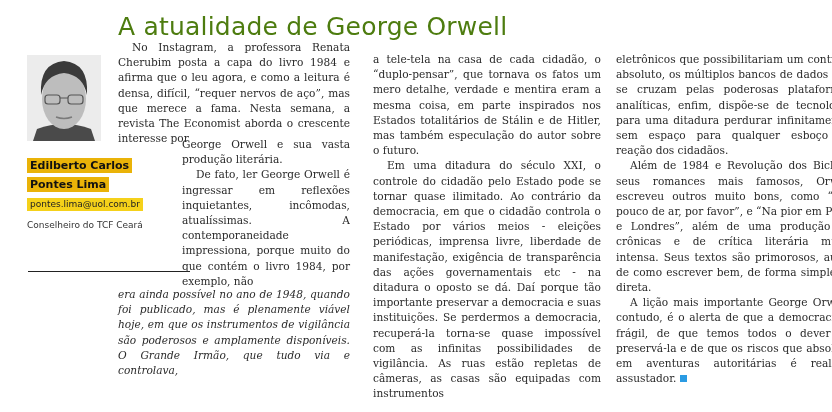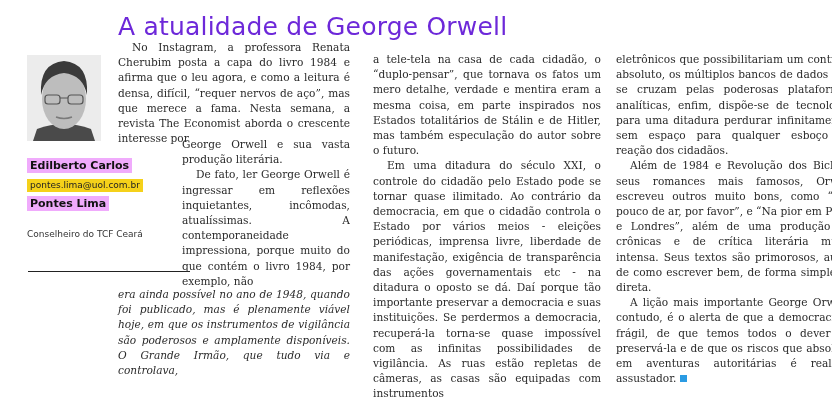--- a/index.html
+++ b/index.html
@@ -1,22 +1,22 @@
 <!DOCTYPE html>
 <html><head>
 <meta charset="utf-8">
 <style>
   html, body { margin:0; padding:0; background:#ffffff; }
   body { width:832px; height:412px; position:relative; overflow:hidden; font-family:"DejaVu Serif", serif; color:#2a2a2a; }
-  .title { position:absolute; left:118px; top:12px; font-family:"DejaVu Sans", sans-serif; font-size:25px; color:#6d28d9; letter-spacing:0.2px; margin:0; font-weight:normal; }
+  .title { position:absolute; left:118px; top:12px; font-family:"DejaVu Sans", sans-serif; font-size:25px; color:#4d7c0f; letter-spacing:0.2px; margin:0; font-weight:normal; }
   .photo { position:absolute; left:27px; top:55px; width:74px; height:86px; background:#e6e6e6; overflow:hidden; }
   .byline { position:absolute; left:27px; top:154px; width:170px; font-family:"DejaVu Sans", sans-serif; }
-  .name { display:inline-block; background:#f0abfc; font-weight:bold; font-size:11px; line-height:15px; color:#111; padding:0 3px; }
+  .name { display:inline-block; background:#eab308; font-weight:bold; font-size:11px; line-height:15px; color:#111; padding:0 3px; }
   .email { display:inline-block; background:#f5d11a; font-size:9px; line-height:13px; color:#222; padding:0 3px; margin-top:0; }
-  .role { font-size:9px; color:#333; margin-top:18px; }
+  .role { font-size:9px; color:#333; margin-top:9px; }
   .sep { position:absolute; left:28px; top:271px; width:162px; height:0; border-top:1.5px solid #222; }
   .col { position:absolute; font-size:10.6px; line-height:15.2px; text-align:justify; hyphens:auto; }
   .col p { margin:0; text-indent:14px; }
   .col p.cont { text-indent:0; }
   .c1a { left:118px; top:40px; width:232px; }
   .c1b { left:182px; top:137px; width:168px; }
   .c1c { left:118px; top:287px; width:232px;font-style:italic; }
   .c2 { left:373px; top:52px; width:228px; }
   .c3 { left:616px; top:52px; width:236px; }
   .endmark { display:inline-block; width:7px; height:7px; background:#2b9be3; margin-left:4px; vertical-align:0; }
@@ -34,22 +34,22 @@
     <path d="M14 40 Q12 8 37 6 Q62 8 60 40 Q56 20 37 18 Q18 20 14 40 Z" fill="#3a3a3a"></path>
     <rect x="18" y="40" width="15" height="9" rx="3" fill="none" stroke="#555" stroke-width="1.2"></rect>
     <rect x="41" y="40" width="15" height="9" rx="3" fill="none" stroke="#555" stroke-width="1.2"></rect>
     <line x1="33" y1="43" x2="41" y2="43" stroke="#555" stroke-width="1"></line>
     <path d="M29 62 Q37 65 45 62" stroke="#7a7a7a" stroke-width="1.5" fill="none"></path>
   </svg>
 </div>
 
 <div class="byline">
   <div><span class="name">Edilberto Carlos</span></div>
+  <div><span class="name">Pontes Lima</span></div>
   <div><span class="email">pontes.lima@uol.com.br</span></div>
-  <div><span class="name">Pontes Lima</span></div>
   <div class="role">Conselheiro do TCF Ceará</div>
 </div>
 
 <div class="sep"></div>
 
 <div class="col c1a">
   <p>No Instagram, a professora Renata Cherubim posta a capa do livro 1984 e afirma que o leu agora, e como a leitura é densa, difícil, “requer nervos de aço”, mas que merece a fama. Nesta semana, a revista The Economist aborda o crescente interesse por</p>
 </div>
 <div class="col c1b">
   <p class="cont">George Orwell e sua vasta produção literária.</p>

